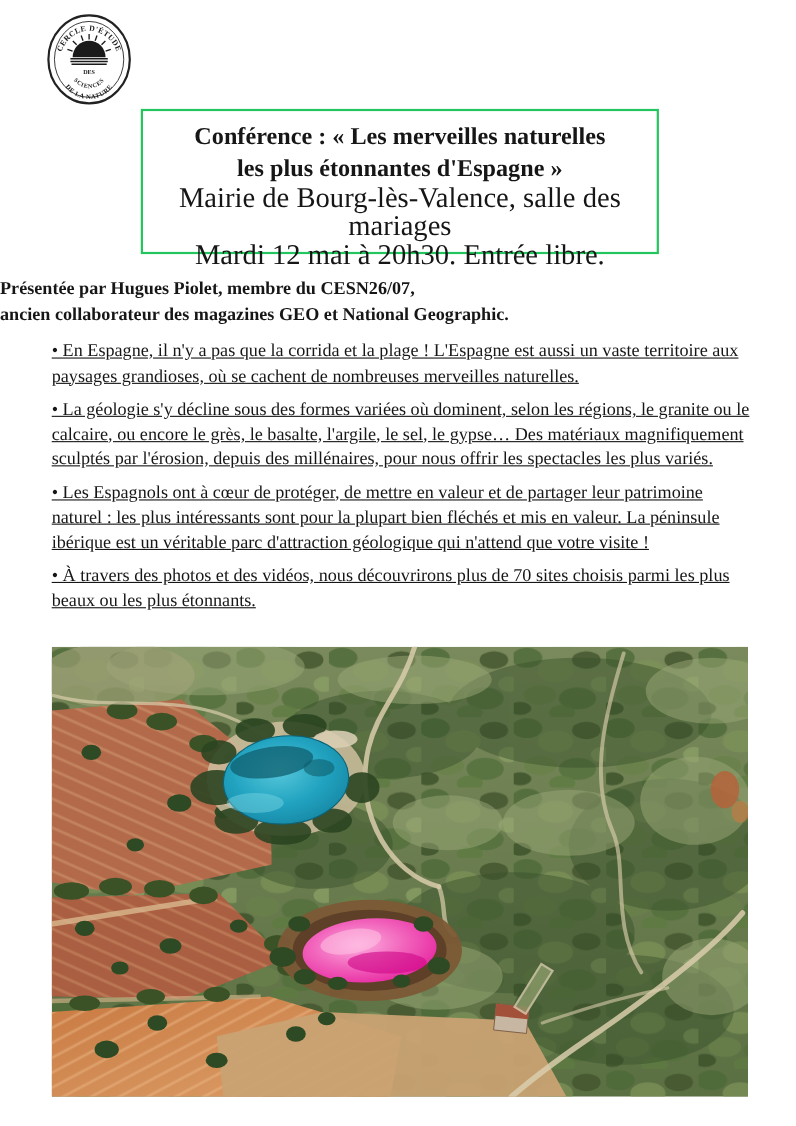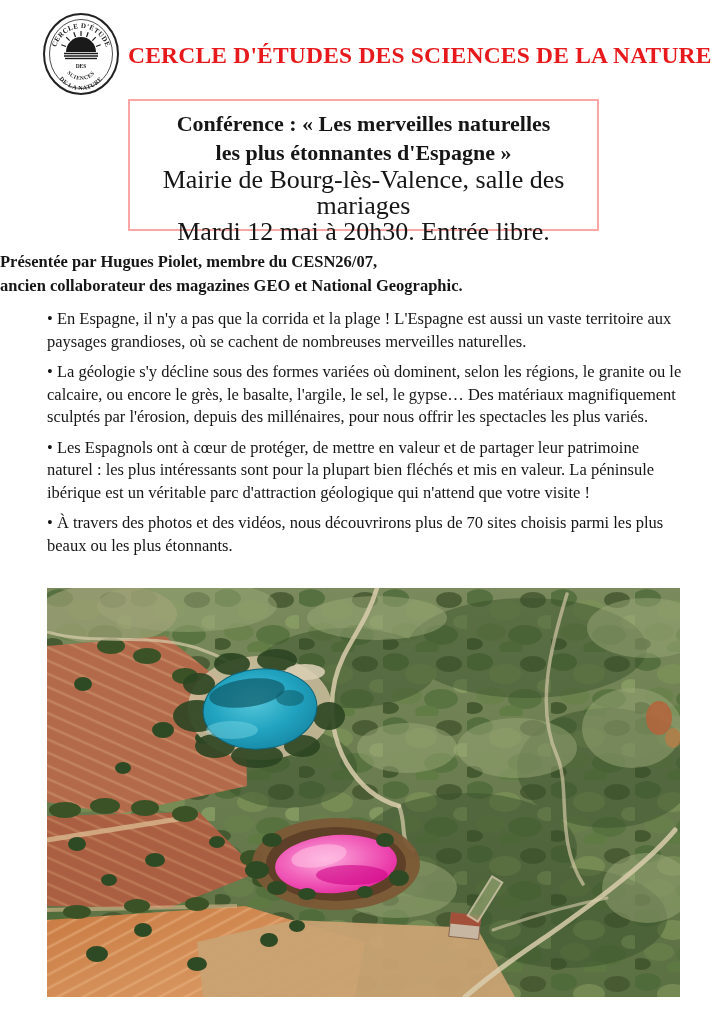--- a/index.html
+++ b/index.html
@@ -8,34 +8,34 @@
     font-family:"Liberation Serif", serif; color:#161616; overflow:hidden;
   }
   .logo { position:absolute; left:42px; top:12px; width:78px; height:84px; }
   .org-title {
     position:absolute; left:128px; top:42px; width:578px;
     color:#e8191c; font-weight:bold; font-size:23.5px; line-height:26px;
     white-space:nowrap; letter-spacing:0.2px;
   }
   .conf-box {
     position:absolute; left:128px; top:99px; width:471px; height:132px;
-    border:2px solid #fca5a5; box-sizing:border-box;
+    border:2px solid #22c55e; box-sizing:border-box;
     text-align:center; padding-top:8px;
   }
   .conf-title { font-size:22px; font-weight:bold; line-height:29px; }
   .conf-sub   { font-size:26px; line-height:26px; }
   .presenter {
     position:absolute; left:0; top:250px; width:724px; 
     font-weight:bold; font-size:16.5px; line-height:24px;
   }
   .bodytext {
     position:absolute; left:47px; top:308px; width:637px;
     font-size:16.5px; line-height:22.5px; text-align:left;
   }
-  .bodytext p { margin:0 0 8px 0; }
+  .bodytext p { margin:0 0 8px 0;text-decoration:underline; }
   .photo { position:absolute; left:47px; top:588px; width:633px; height:409px; }
   svg { display:block; }
 </style>
 </head>
 <body>
 
 <div class="page">
 
   <svg class="logo" viewBox="0 0 78 84" xmlns="http://www.w3.org/2000/svg">
     <defs>
@@ -70,21 +70,20 @@
       <text x="39" y="55.5" font-size="5.5" text-anchor="middle">DES</text>
       <text font-size="5.5" letter-spacing="0.6">
         <textPath href="#arcSci" startOffset="50%" text-anchor="middle">SCIENCES</textPath>
       </text>
       <text font-size="6" letter-spacing="0.5">
         <textPath href="#arcBot" startOffset="50%" text-anchor="middle">DE LA NATURE</textPath>
       </text>
     </g>
   </svg>
 
-  <div class="org-title">CERCLE D'ÉTUDES DES SCIENCES DE LA NATURE</div>
 
   <div class="conf-box">
     <div class="conf-title">Conférence : « Les merveilles naturelles</div>
     <div class="conf-title">les plus étonnantes d'Espagne »</div>
     <div class="conf-sub">Mairie de Bourg-lès-Valence, salle des mariages</div>
     <div class="conf-sub">Mardi 12 mai à 20h30. Entrée libre.</div>
   </div>
 
   <div class="presenter">
     <div>Présentée par Hugues Piolet, membre du CESN26/07,</div>

